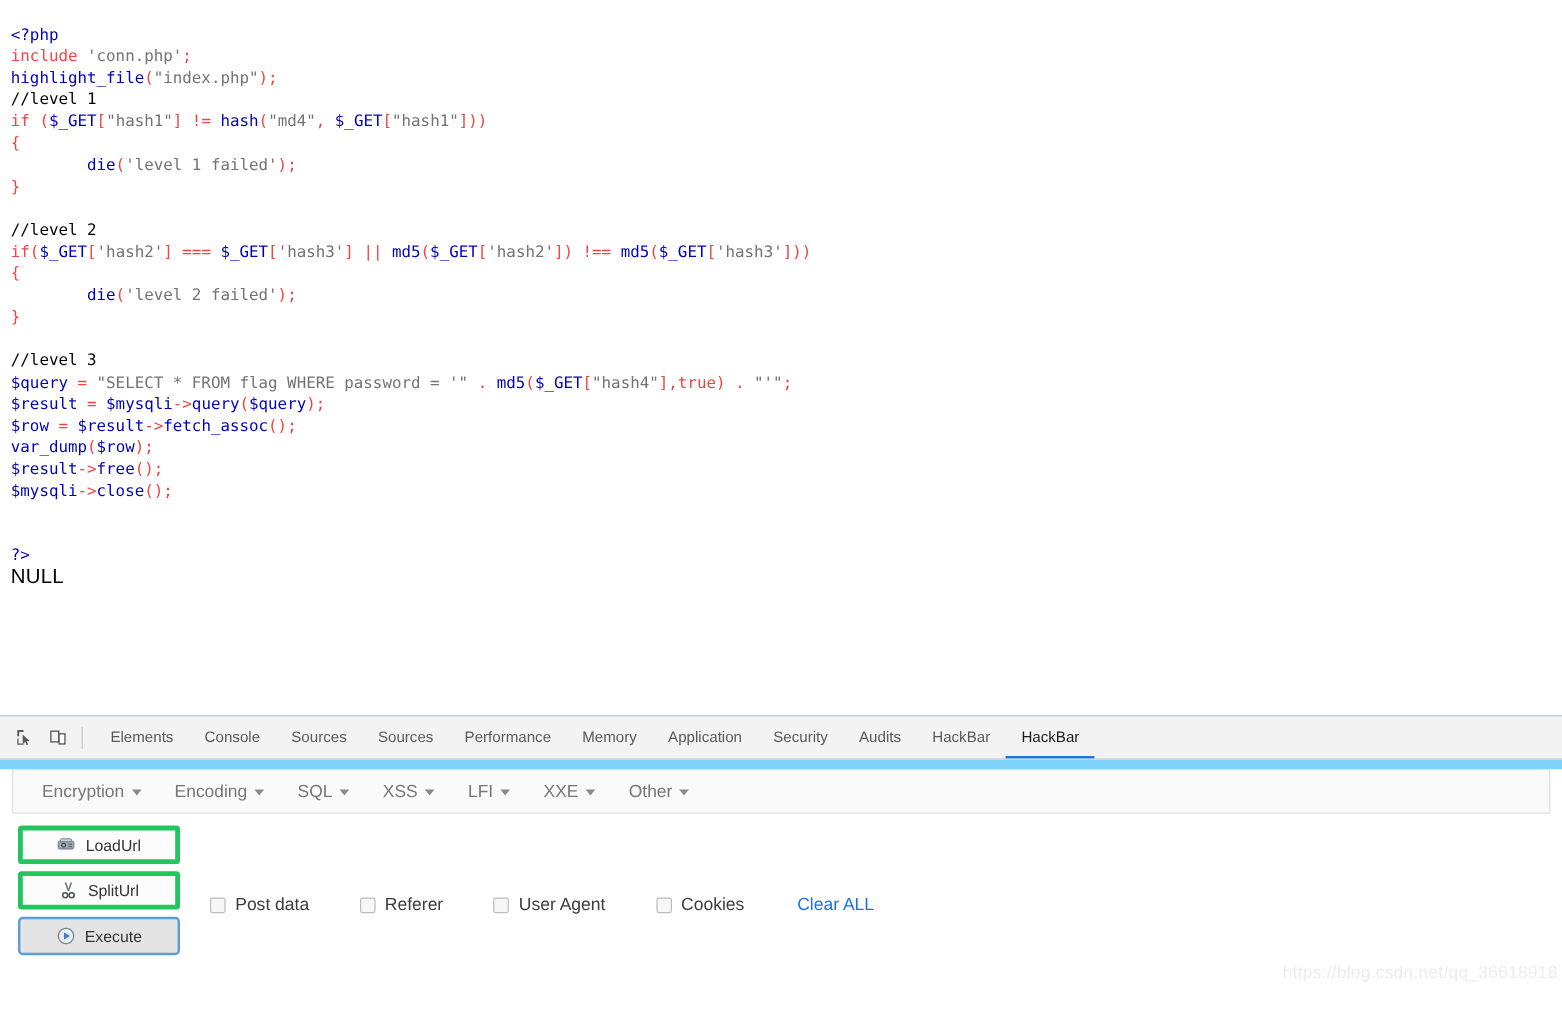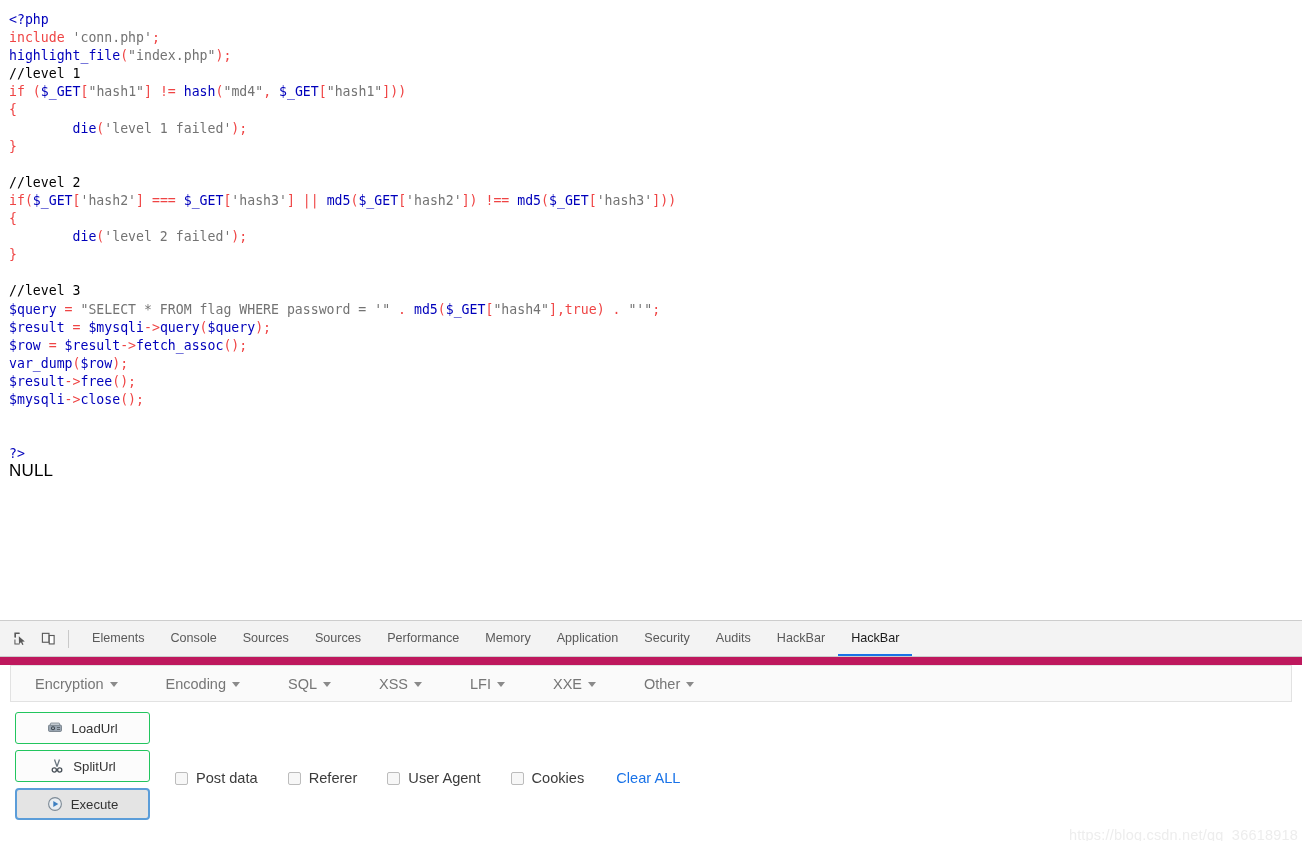--- a/index.html
+++ b/index.html
@@ -7,21 +7,21 @@
     margin: 0; padding: 0;
     width: 1302px; height: 841px;
     background: #ffffff;
     overflow: hidden;
   }
   body { font-family: "Liberation Sans", sans-serif; }
 
   
   #page-area {
     position: absolute;
-    left: 0; top: 0;
+    left: 0; top: 10px;
     width: 1245px; height: 620px;
     background: #ffffff;
     overflow: hidden;
   }
   .code {
     position: absolute;
     left: 9px; top: 11px;
     font-family: "DejaVu Sans Mono", "Liberation Mono", monospace;
     font-size: 13.2px;
     line-height: 18.1px;
@@ -40,23 +40,23 @@
     left: 9px; top: 461px;
     font-family: Liberation Sans, sans-serif;
     font-size: 17px;
     color: #000000;
     letter-spacing: .2px;
   }
 
   
   #devtools {
     position: absolute;
-    left: 0; top: 620px;
+    left: 0; top: 596px;
     width: 1302px; height: 221px;
-    background: #be185d;
+    background: #7dd3fc;
     border-top: 1px solid #cdcdcd;
   }
   #dt-tabbar {
     height: 36px;
     display: flex;
     align-items: center;
     background: #f3f3f3;
     border-bottom: 1px solid #cdcdcd;
     padding-left: 6px;
   }
@@ -91,21 +91,20 @@
     position: relative;
   }
   #hb-menu {
     height: 37px;
     margin: 8px 10px 0 10px;
     background: #fafafa;
     border: 1px solid #e2e2e2;
     display: flex;
     align-items: center;
     padding-left: 10px;
-    gap: 20px;
   }
   .hb-menu-item {
     display: flex;
     align-items: center;
     gap: 6px;
     font-size: 14.5px;
     color: #767676;
     padding: 0 14px;
     height: 100%;
     white-space: nowrap;
@@ -128,21 +127,21 @@
   #hb-buttons {
     width: 150px;
     padding-left: 15px;
     display: flex;
     flex-direction: column;
     gap: 6px;
   }
   .hb-btn {
     height: 32px;
     background: #fcfcfc;
-    border: 1px solid #22c55e;
+    border: 4px solid #22c55e;
     border-radius: 3px;
     display: flex;
     align-items: center;
     justify-content: center;
     gap: 8px;
     font-size: 13.2px;
     color: #333;
   }
   .hb-btn.focused {
     background: #e4e4e4;
@@ -169,21 +168,21 @@
     outline: none;
     line-height: 18px;
     overflow: hidden;
   }
 
   #hb-options {
     position: absolute;
     left: 175px; top: 105px;
     display: flex;
     align-items: flex-end;
-    gap: 0;
+    gap: 12px;
   }
   .hb-opt {
     display: flex;
     align-items: center;
     gap: 8px;
     margin-right: 30px;
     font-size: 14.6px;
     color: #3b3b3b;
   }
   .cbox {

